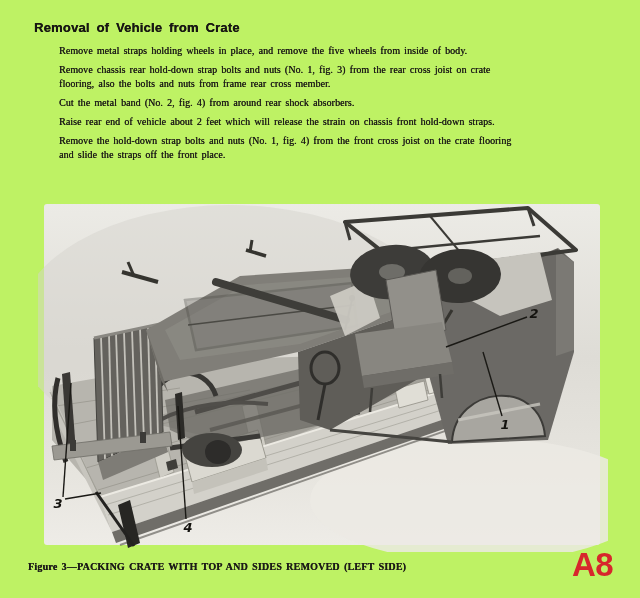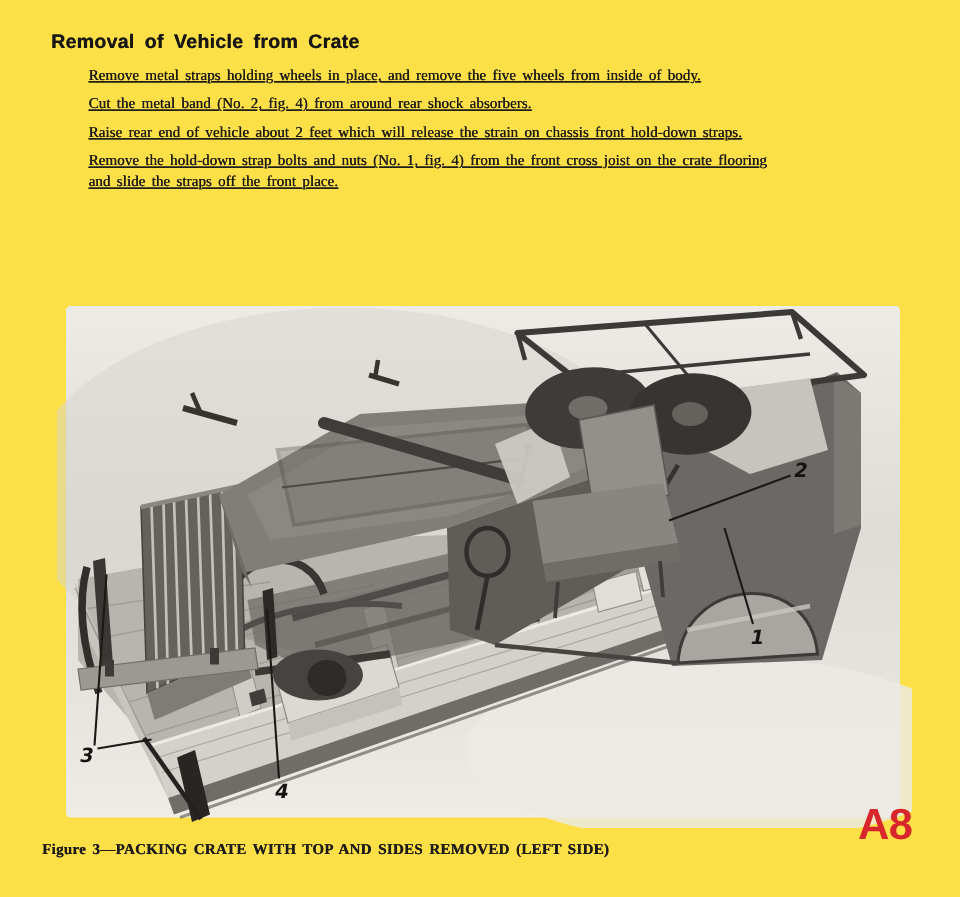--- a/index.html
+++ b/index.html
@@ -1,63 +1,67 @@
 <!DOCTYPE html>
 <html><head>
 <meta charset="utf-8">
 <style>
   html,body{margin:0;padding:0;}
   body{width:640px;height:598px;background:#f9f8f4;font-family:"Liberation Serif",serif;}
-  .page{position:relative;width:640px;height:598px;background:#fde047;overflow:hidden;color:#1f1e1a;}
+  .page{position:relative;width:640px;height:598px;background:#bef264;overflow:hidden;color:#1f1e1a;}
 
   .heading{
     position:absolute;left:34px;top:20px;
     font-family:"Liberation Sans",sans-serif;
     font-weight:bold;font-size:13px;letter-spacing:.2px;word-spacing:3px;
     color:#181713;
     text-shadow:.3px 0 0 currentColor;
   }
 
-  .instructions{position:absolute;left:59px;top:44px;width:505px;text-decoration:underline;}
+  .instructions{position:absolute;left:59px;top:44px;width:505px;}
   .para{margin:0 0 5px 0;}
   .line{
     font-size:10px;line-height:14px;white-space:nowrap;
     word-spacing:1.6px;letter-spacing:.05px;color:#1c1b17;
     text-shadow:.25px 0 0 currentColor;
   }
 
   .figure-photo{position:absolute;left:38px;top:198px;width:570px;height:354px;}
 
   .figure-caption{
     position:absolute;left:28px;top:561px;width:485px;
     font-size:10px;font-weight:bold;letter-spacing:.2px;word-spacing:1.5px;
     color:#1d1c18;text-shadow:.25px 0 0 currentColor;white-space:nowrap;
   }
 
   .page-label{
-    position:absolute;left:572px;top:534px;
+    position:absolute;left:572px;top:546px;
     font-family:"Liberation Sans",sans-serif;
-    font-weight:bold;font-size:29px;color:#d7272c;letter-spacing:-.5px;
+    font-weight:bold;font-size:33px;color:#d7272c;letter-spacing:-.5px;
   }
 
   svg text.callout{
     font-family:"DejaVu Sans",sans-serif;
     font-weight:bold;font-style:italic;font-size:13px;fill:#14130f;
   }
 </style>
 </head>
 <body>
 
 <div class="page">
 
   <div class="heading">Removal of Vehicle from Crate</div>
 
   <div class="instructions">
     <div class="para">
       <div class="line">Remove metal straps holding wheels in place, and remove the five wheels from inside of body.</div>
+    </div>
+    <div class="para">
+      <div class="line">Remove chassis rear hold-down strap bolts and nuts (No. 1, fig. 3) from the rear cross joist on crate</div>
+      <div class="line">flooring, also the bolts and nuts from frame rear cross member.</div>
     </div>
     <div class="para">
       <div class="line">Cut the metal band (No. 2, fig. 4) from around rear shock absorbers.</div>
     </div>
     <div class="para">
       <div class="line">Raise rear end of vehicle about 2 feet which will release the strain on chassis front hold-down straps.</div>
     </div>
     <div class="para">
       <div class="line">Remove the hold-down strap bolts and nuts (No. 1, fig. 4) from the front cross joist on the crate flooring</div>
       <div class="line">and slide the straps off the front place.</div>

